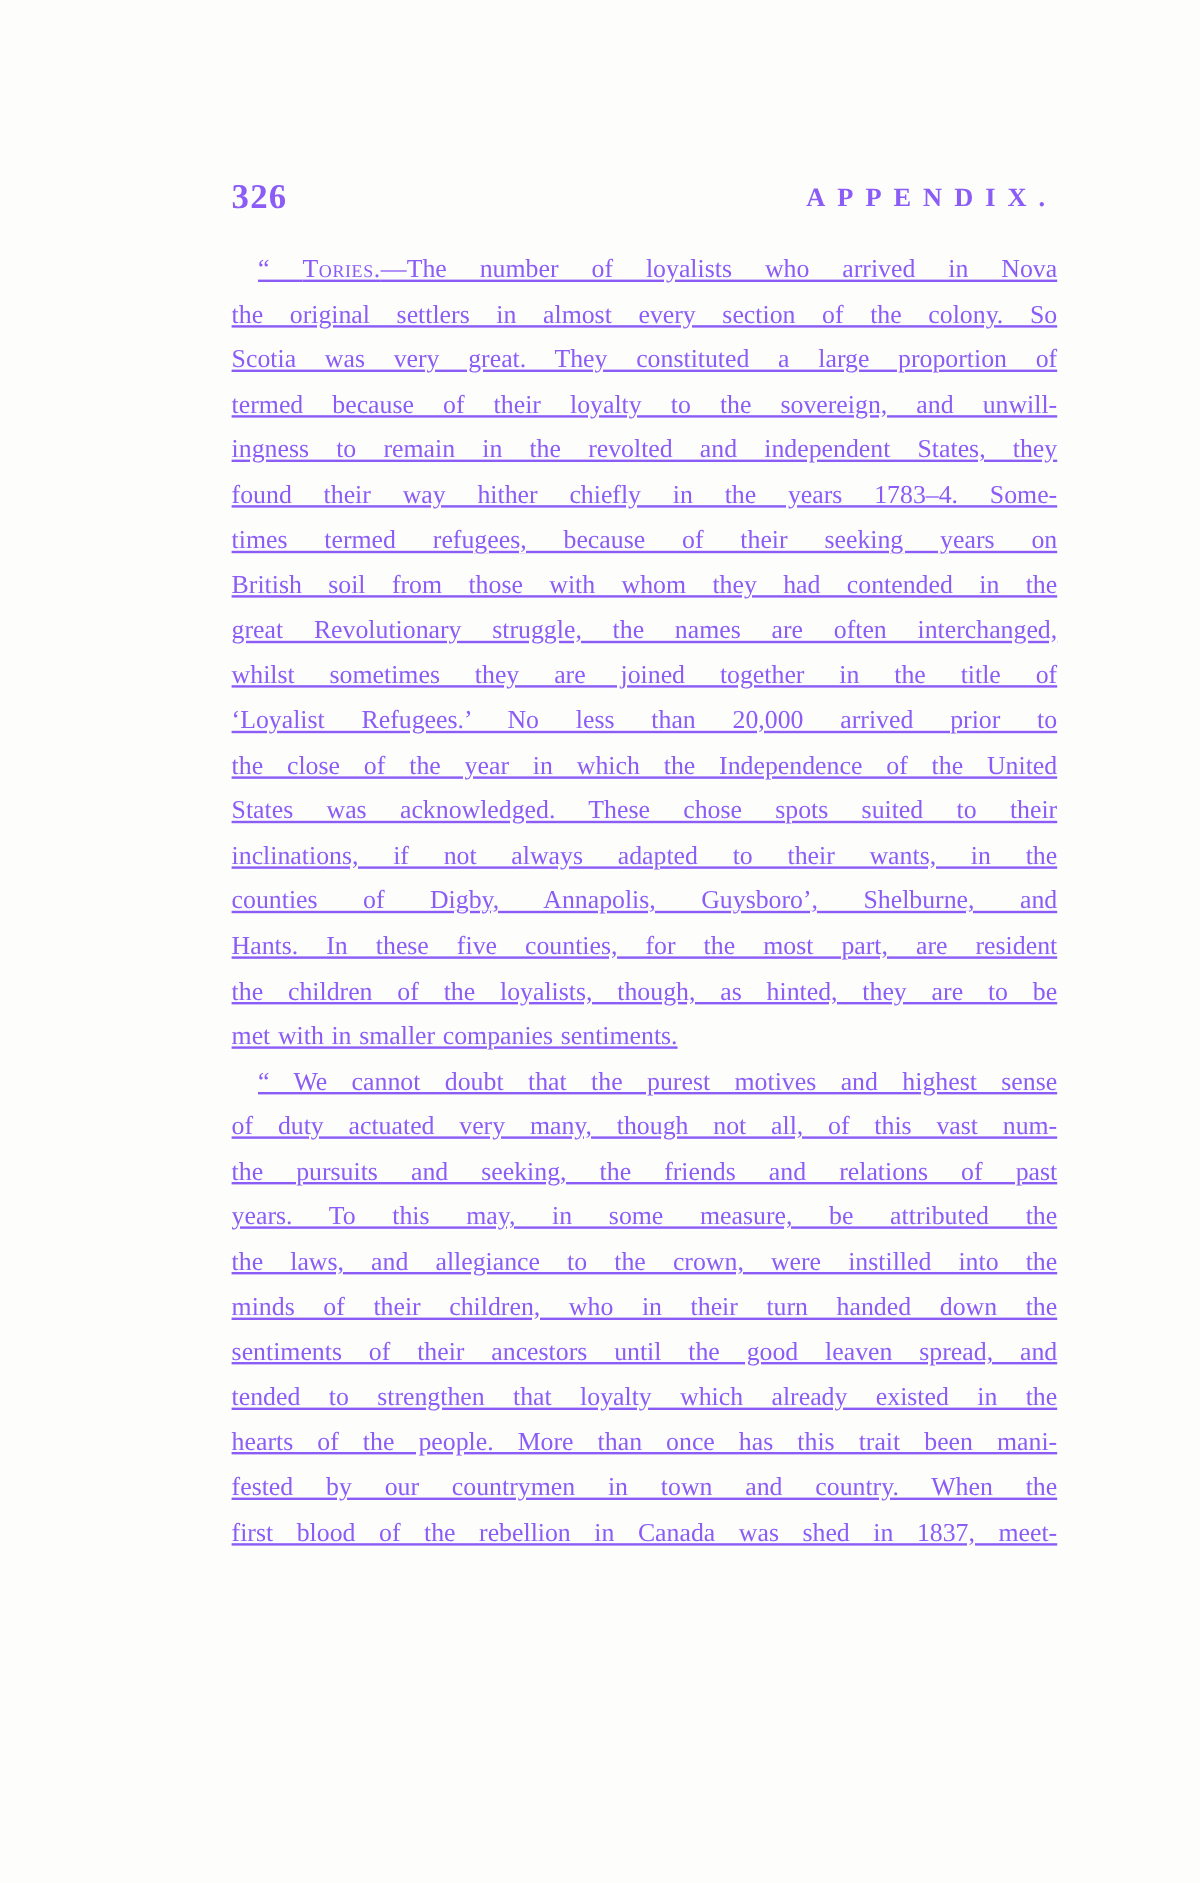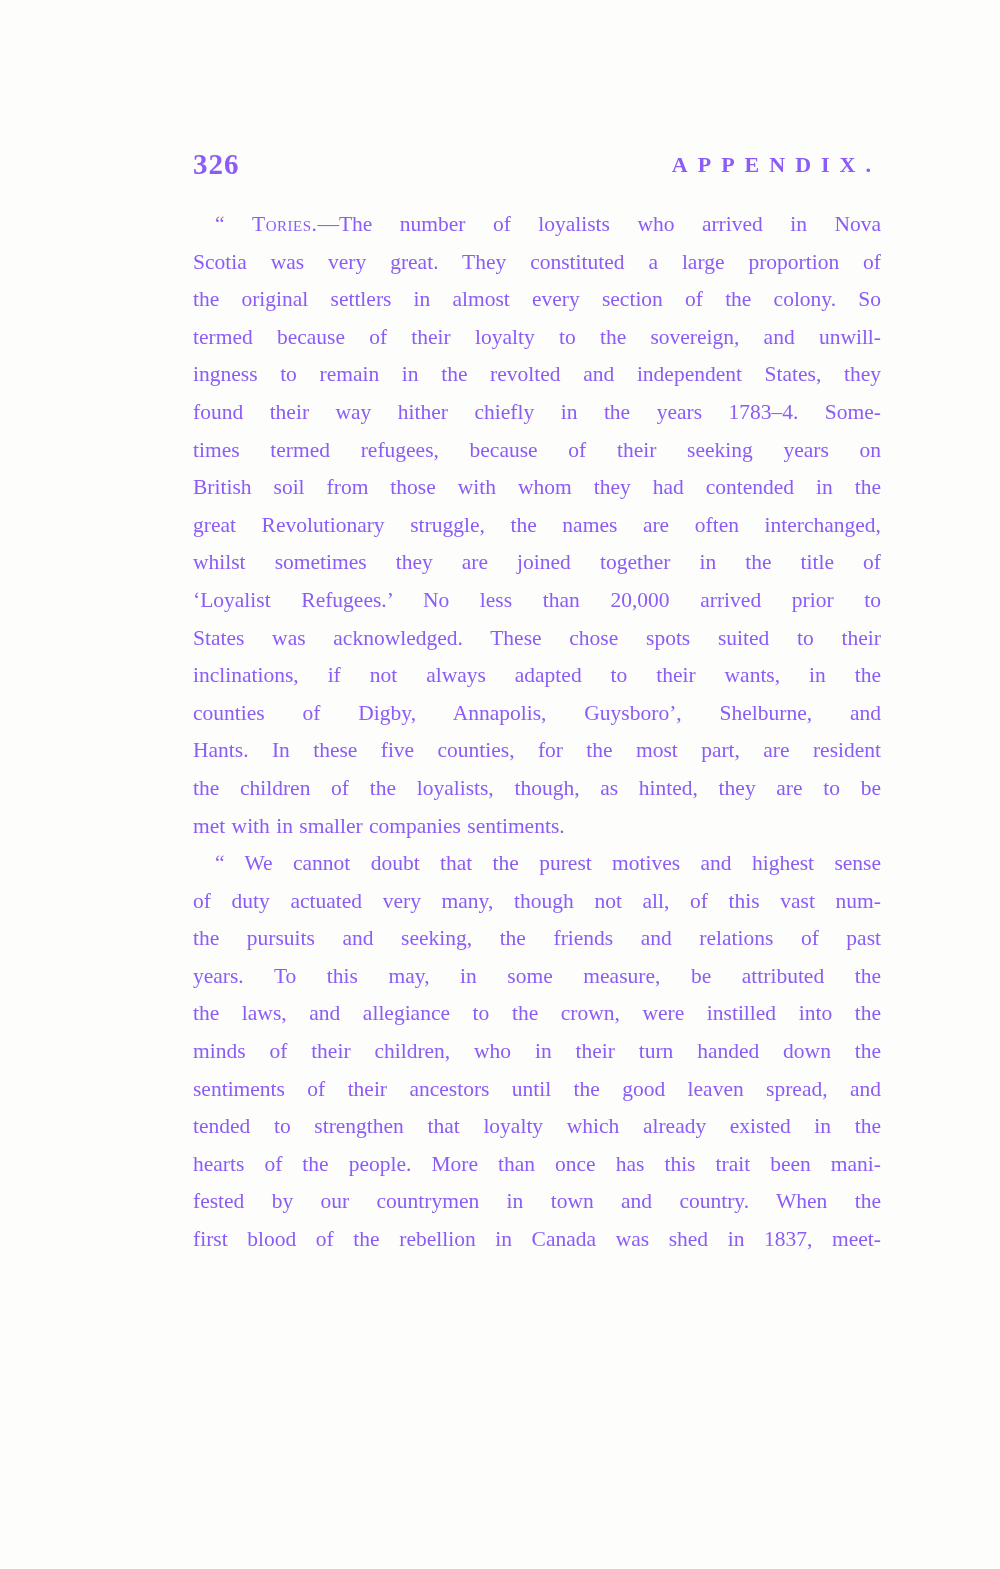--- a/index.html
+++ b/index.html
@@ -41,20 +41,21 @@
     font-weight: 700;
     letter-spacing: 10px;
     text-indent: 10px; 
   }
   .text-block {
     position: absolute;
     top: 206px;
     left: 193px;
     width: 688px;
     font-size: 21.5px;
+    text-decoration: underline;
   }
   .line {
     margin: 0;
     padding: 0;
     line-height: 37.6px;
     text-align: justify;
     text-align-last: justify;
     word-spacing: 1px;
   }
   .line.para-start {
@@ -74,30 +75,31 @@
 <div class="page">
 
   <div class="page-header">
     <span class="page-number">326</span>
     <div class="running-title">APPENDIX.</div>
   </div>
 
   <div class="text-block">
 
     <p class="line para-start"><span>“ </span><span class="smallcaps">Tories.</span><span>—The number of loyalists who arrived in Nova</span></p>
+    <p class="line">the original settlers in almost every section of the colony.  So</p>
     <p class="line">Scotia was very great.  They constituted a large proportion of</p>
-    <p class="line">the original settlers in almost every section of the colony.  So</p>
     <p class="line">termed because of their loyalty to the sovereign, and unwill-</p>
     <p class="line">ingness to remain in the revolted and independent States, they</p>
     <p class="line">found their way hither chiefly in the years 1783–4.  Some-</p>
     <p class="line">times termed refugees, because of their seeking years on</p>
     <p class="line">British soil from those with whom they had contended in the</p>
     <p class="line">great Revolutionary struggle, the names are often interchanged,</p>
     <p class="line">whilst sometimes they are joined together in the title of</p>
     <p class="line">‘Loyalist Refugees.’  No less than 20,000 arrived prior to</p>
+    <p class="line">the close of the year in which the Independence of the United</p>
     <p class="line">States was acknowledged.  These chose spots suited to their</p>
     <p class="line">inclinations, if not always adapted to their wants, in the</p>
     <p class="line">counties of Digby, Annapolis, Guysboro’, Shelburne, and</p>
     <p class="line">Hants.  In these five counties, for the most part, are resident</p>
     <p class="line">the children of the loyalists, though, as hinted, they are to be</p>
     <p class="line para-end">met with in smaller companies sentiments.</p>
 
     <p class="line para-start">“ We cannot doubt that the purest motives and highest sense</p>
     <p class="line">of duty actuated very many, though not all, of this vast num-</p>
     <p class="line">the pursuits and seeking, the friends and relations of past</p>

